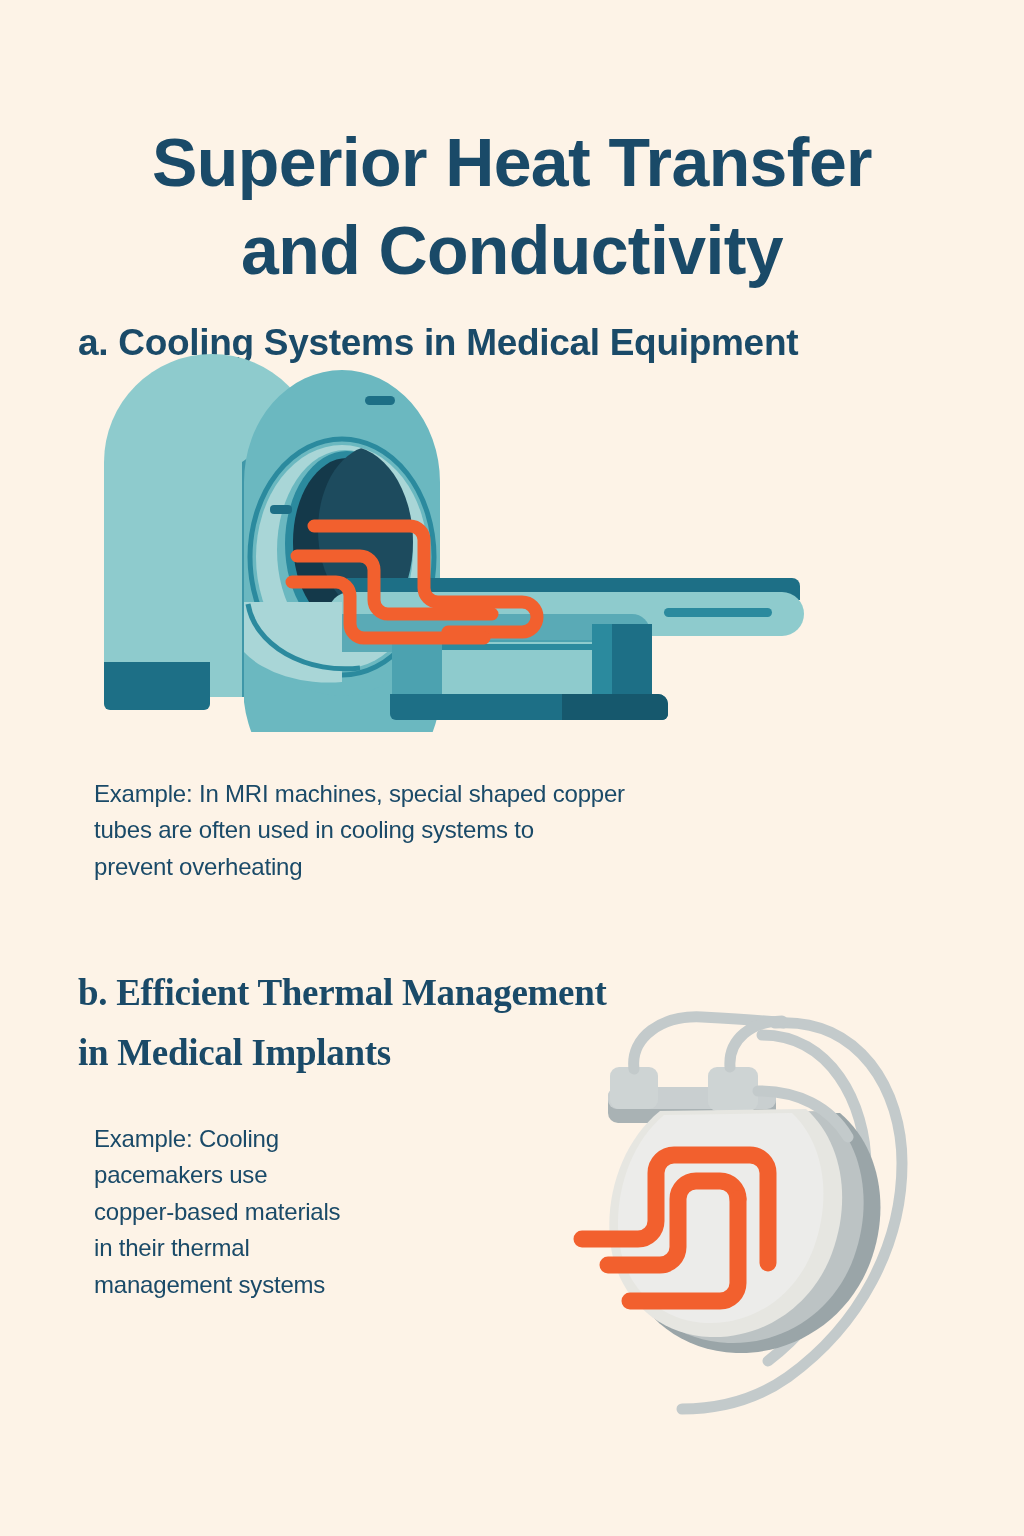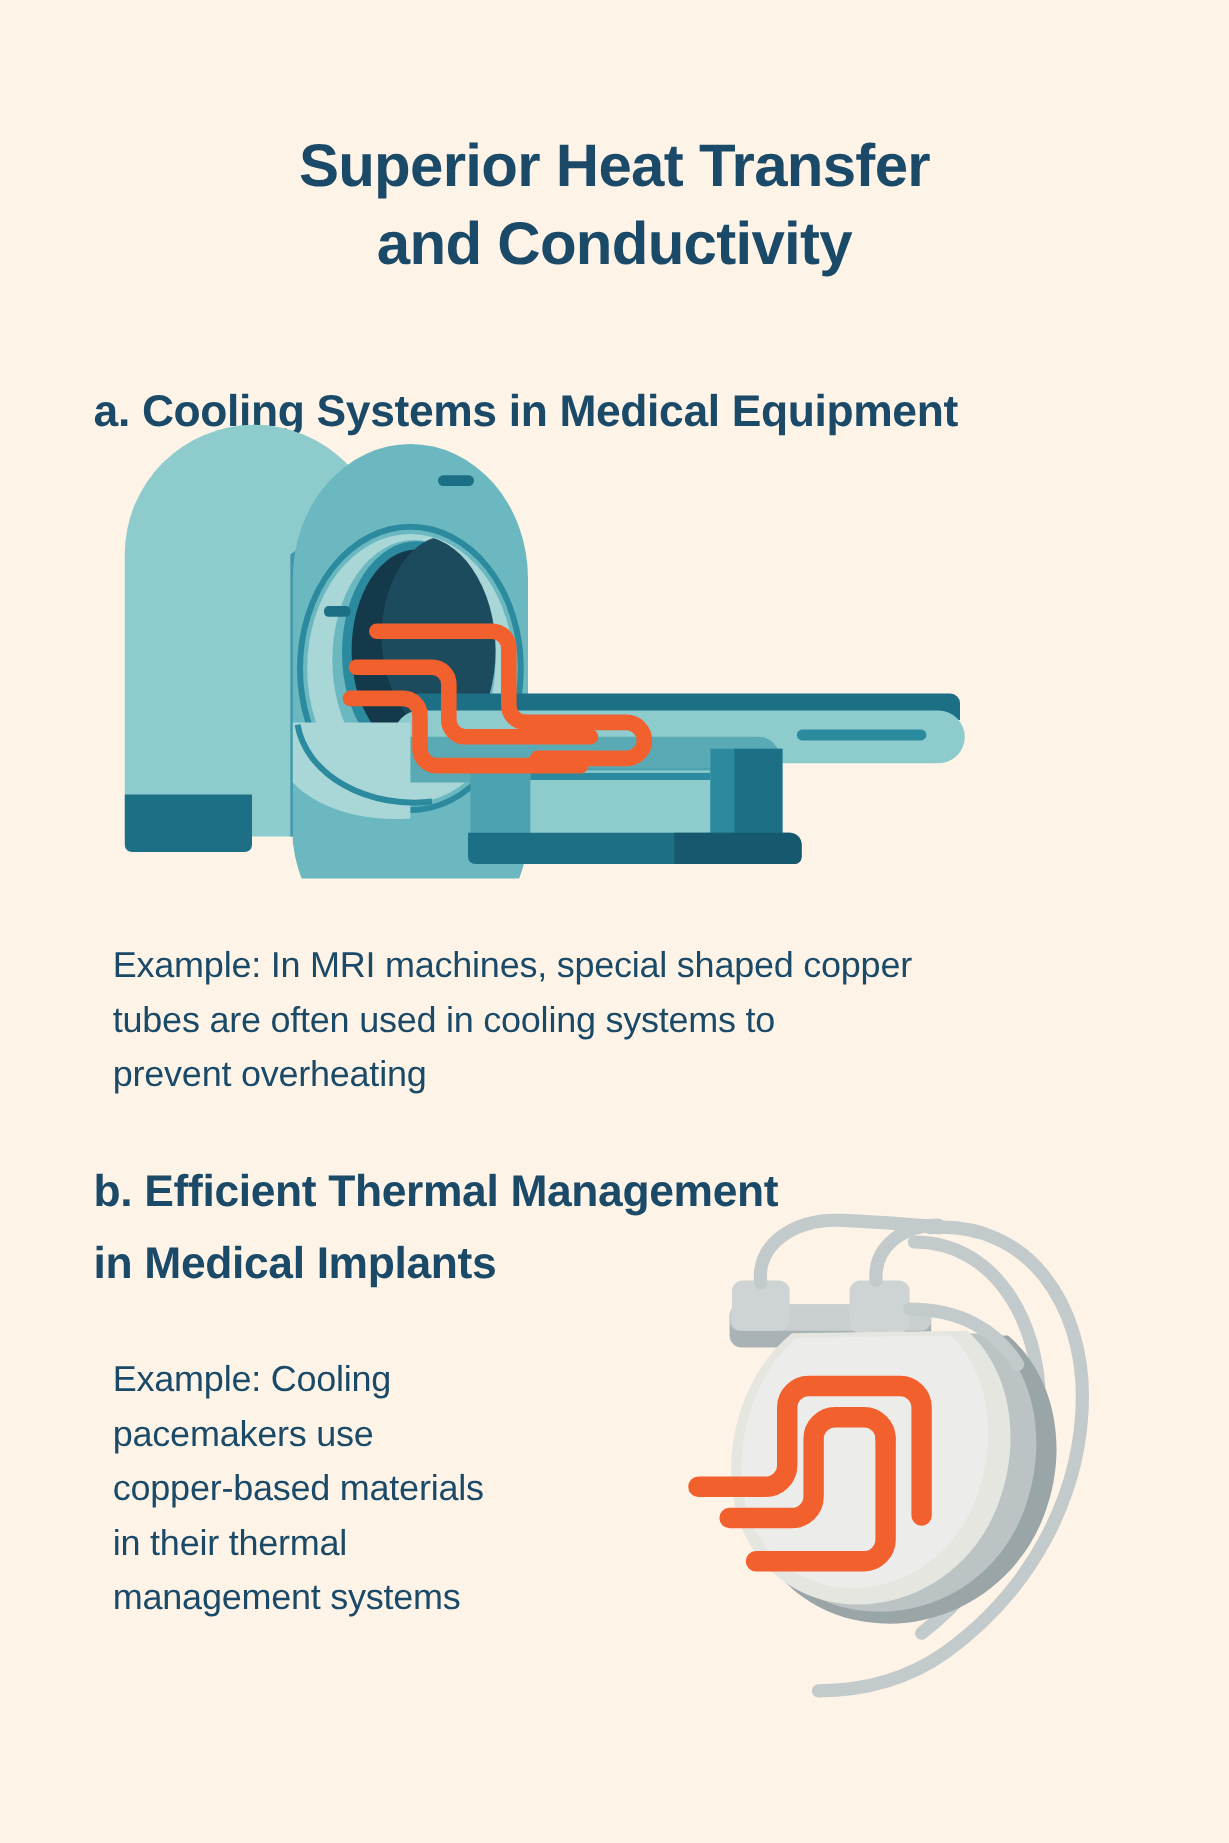--- a/index.html
+++ b/index.html
@@ -22,21 +22,21 @@
   }
 
   
   .title {
     position: absolute;
     top: 72px;
     left: 62px;
     width: 900px;
     text-align: center;
     color: #1a4a68;
-    font-size: 50px;
+    font-size: 68px;
     font-weight: 700;
     line-height: 1.30;
     letter-spacing: -0.6px;
   }
   .title .line { display: block; }
 
   .subhead {
     position: absolute;
     color: #1a4a68;
     font-size: 37px;
@@ -47,26 +47,26 @@
   .subhead-a {
     top: 282px;
     left: 78px;
     width: 900px;
   }
   .subhead-b {
     top: 932px;
     left: 78px;
     width: 800px;
   }
-  .subhead .line { display: block; }
+  .subhead .line { display: block; font-family: Liberation Serif, serif; }
 
   .body-text {
     position: absolute;
     color: #1a4a68;
-    font-size: 30px;
+    font-size: 24px;
     font-weight: 400;
     line-height: 1.52;
     letter-spacing: -0.2px;
   }
   .body-a {
     top: 752px;
     left: 94px;
     width: 880px;
   }
   .body-b {

